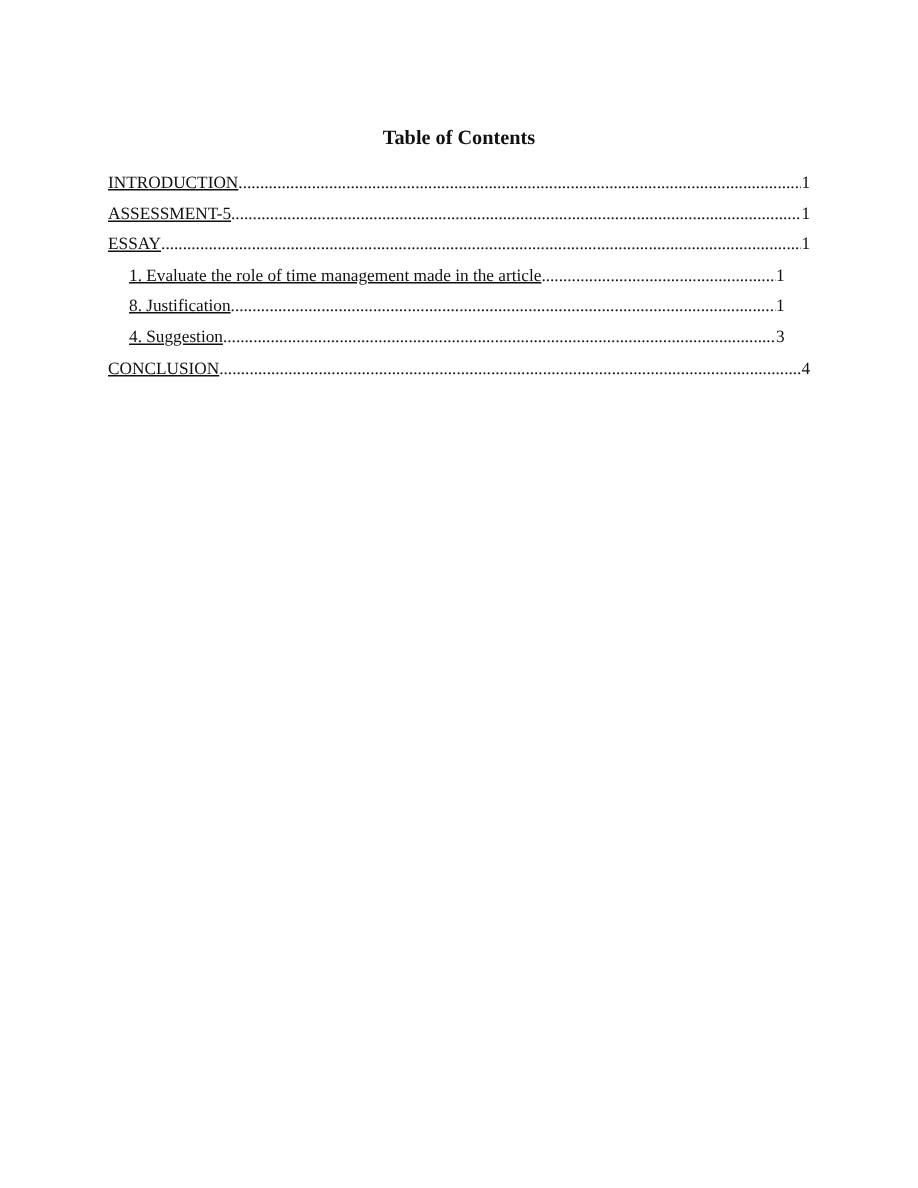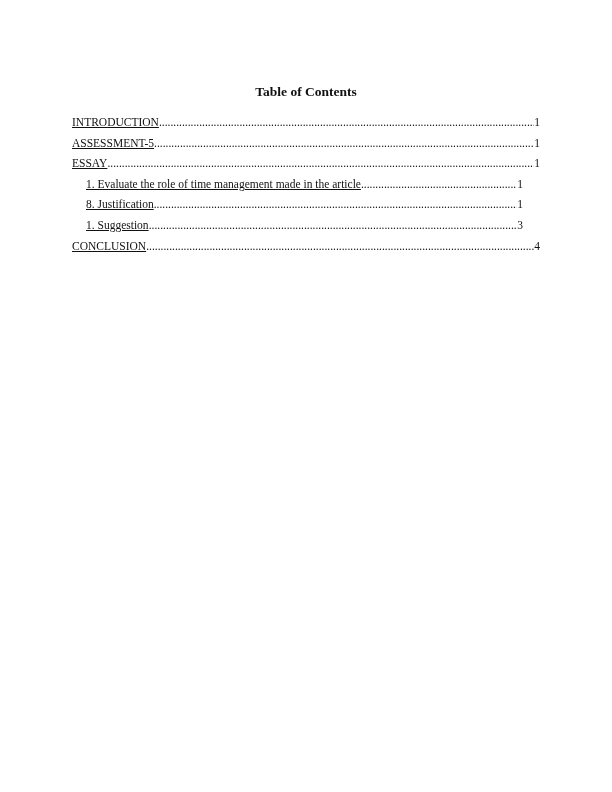--- a/index.html
+++ b/index.html
@@ -94,21 +94,21 @@
         <span class="toc-page">1</span>
       </div>
 
       <div class="toc-row level-1">
         <span class="toc-label">8. Justification</span>
         <span class="toc-leader"></span>
         <span class="toc-page">1</span>
       </div>
 
       <div class="toc-row level-1">
-        <span class="toc-label">1. Suggestion</span>
+        <span class="toc-label">4. Suggestion</span>
         <span class="toc-leader"></span>
         <span class="toc-page">3</span>
       </div>
 
       <div class="toc-row level-0">
         <span class="toc-label">CONCLUSION</span>
         <span class="toc-leader"></span>
         <span class="toc-page">4</span>
       </div>
 

